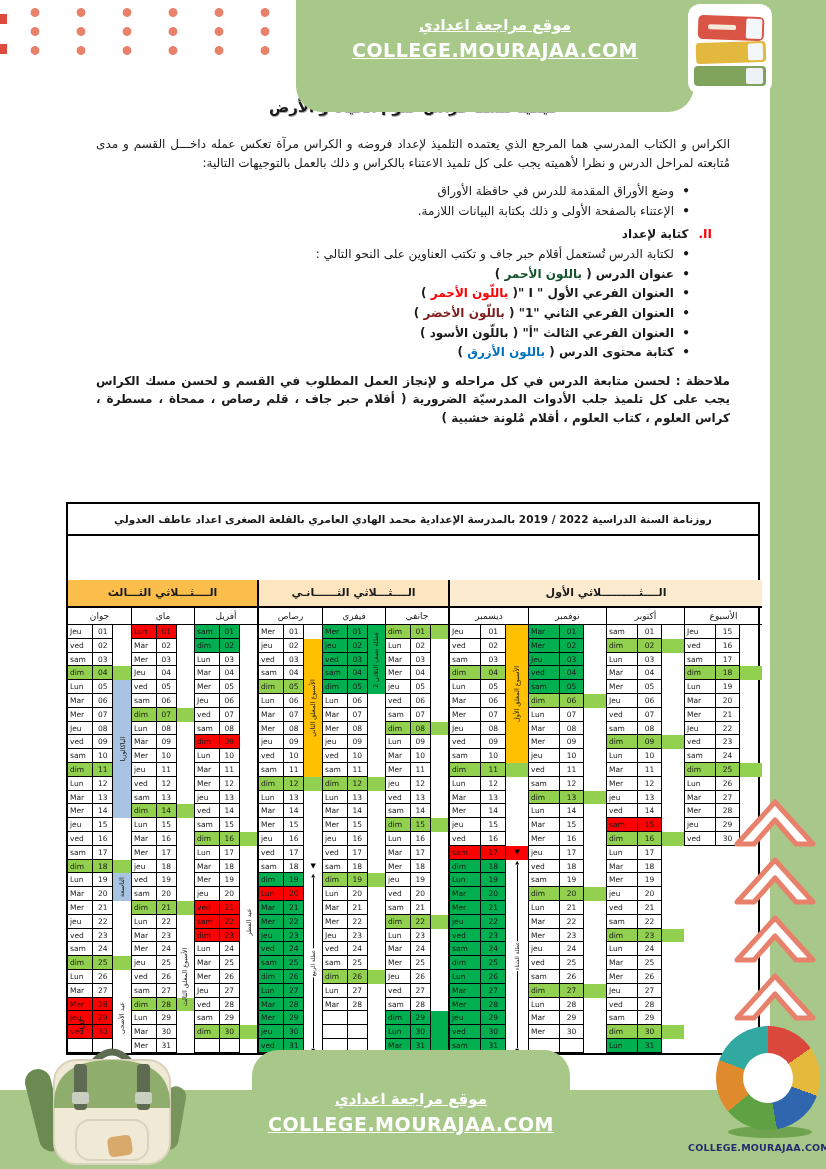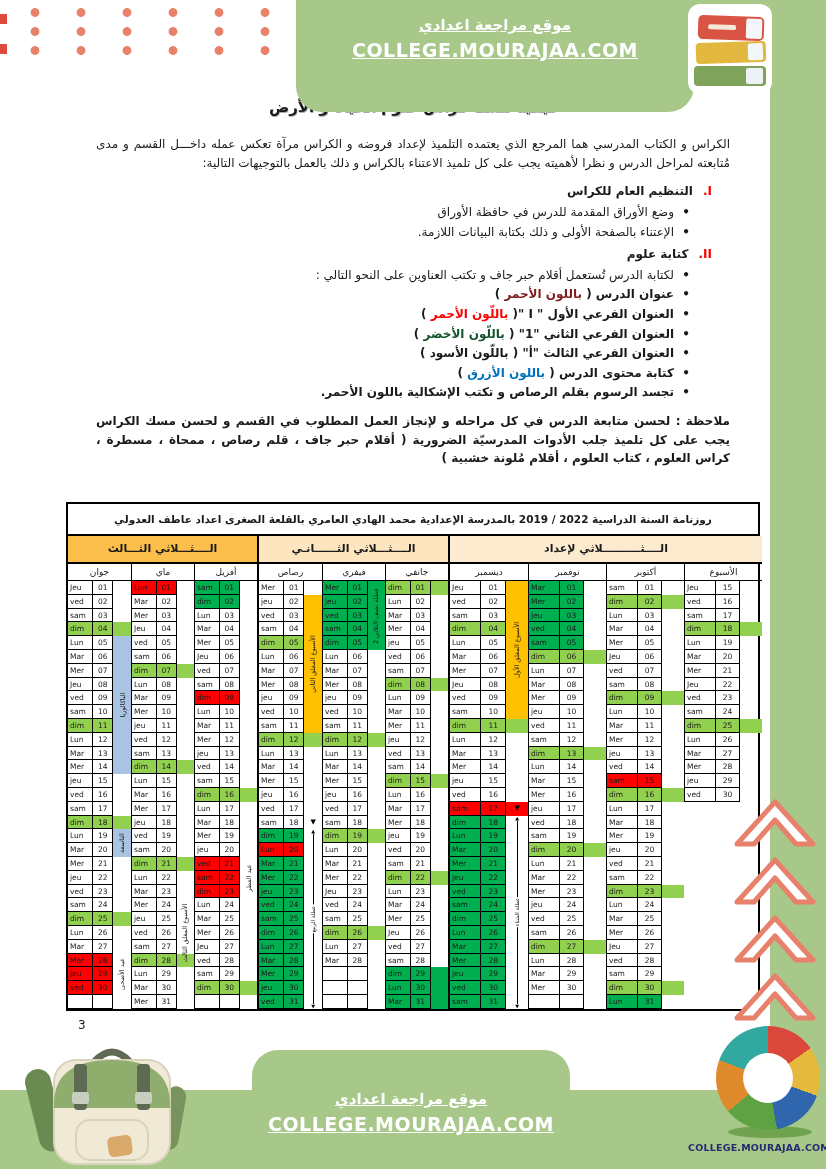--- a/index.html
+++ b/index.html
@@ -40,21 +40,21 @@
   ul.blist li{position:relative;padding-right:16px;margin:1px 0;}
   ul.blist li::before{content:"•";position:absolute;right:0;font-weight:bold;}
   ul.blist li.b{font-weight:bold;}
   .note-par{font-weight:bold;text-align:justify;margin-top:10px;}
   
   .cal{position:absolute;left:66px;top:502px;width:694px;background:#fff;border:2px solid #000;
        z-index:2;direction:ltr;box-sizing:border-box;font-size:8px;}
   .cal-title{height:30px;line-height:30px;text-align:center;font-weight:bold;font-size:10.5px;
        border-bottom:2px solid #000;direction:rtl;}
   .cal-body{display:flex;}
-  .tri{box-sizing:border-box;}
+  .tri{box-sizing:border-box;margin-top:44px;}
   .tri + .tri{border-left:2px solid #000;}
   .tri-head{height:26px;line-height:26px;text-align:center;font-size:11px;font-weight:bold;
        border-bottom:2px solid #000;direction:rtl;}
   .mrow{display:flex;align-items:flex-start;}
   .month{position:relative;box-sizing:border-box;}
   .tri1 .month{width:63px;}
   .tri2 .month{width:63px;}
   .tri3 .month{width:78px;}
   .month + .month{border-left:1.5px solid #000;}
   .mh{height:16px;line-height:16px;text-align:center;border-bottom:1px solid #000;font-size:9px;direction:rtl;}
@@ -100,34 +100,32 @@
         <rect x="58" y="14" width="16" height="20" rx="2" fill="#F4F7FA"></rect>
         <rect x="20" y="21" width="28" height="5" rx="2" fill="#F6E8D9"></rect>
       </g>
     </svg>
   </div>
 
   <div class="doc">
     <div class="doc-title">كيفية مسك كراس علوم الحياة و الأرض</div>
     <div class="intro">الكراس و الكتاب المدرسي هما المرجع الذي يعتمده التلميذ لإعداد فروضه و الكراس مرآة تعكس عمله داخـــل القسم و مدى مُتابعته لمراحل الدرس و نظرا لأهميته يجب على كل تلميذ الاعتناء بالكراس و ذلك بالعمل بالتوجيهات التالية:</div>
     <div id="sections">
-        <div class="sec-head"><span class="sec-num">I.</span><span class="sec-title">التنظيم العام للكراس</span></div>
         <ul class="blist">
           <li>وضع الأوراق المقدمة للدرس في حافظة الأوراق</li>
           <li>الإعتناء بالصفحة الأولى و ذلك بكتابة البيانات اللازمة.</li>
         </ul>
-        <div class="sec-head"><span class="sec-num">II.</span><span class="sec-title">كتابة علوم</span></div>
+        <div class="sec-head"><span class="sec-num">II.</span><span class="sec-title">كتابة لإعداد</span></div>
         <ul class="blist">
           <li>لكتابة الدرس تُستعمل أقلام حبر جاف و تكتب العناوين على النحو التالي :</li>
-          <li class="b"><span>عنوان الدرس ( </span><span style="color: #7f1d1d;">باللون الأحمر</span><span> )</span></li>
+          <li class="b"><span>عنوان الدرس ( </span><span style="color: #14532d;">باللون الأحمر</span><span> )</span></li>
           <li class="b"><span>العنوان الفرعي الأول " I "( </span><span style="color: rgb(255, 0, 0);">باللّون الأحمر</span><span> )</span></li>
-          <li class="b"><span>العنوان الفرعي الثاني "1" ( </span><span style="color: #14532d;">باللّون الأخضر</span><span> )</span></li>
+          <li class="b"><span>العنوان الفرعي الثاني "1" ( </span><span style="color: #7f1d1d;">باللّون الأخضر</span><span> )</span></li>
           <li class="b"><span>العنوان الفرعي الثالث  "أ" ( باللّون الأسود )</span></li>
           <li class="b"><span>كتابة محتوى الدرس ( </span><span style="color: rgb(0, 112, 192);">باللون الأزرق</span><span> )</span></li>
-          <li class="b"><span>تجسد الرسوم بقلم الرصاص و تكتب الإشكالية باللون الأحمر.</span></li>
         </ul>
       </div>
     <div class="note-par">ملاحظة : لحسن متابعة الدرس في كل مراحله و لإنجاز العمل المطلوب في القسم و لحسن مسك الكراس يجب على كل تلميذ جلب الأدوات المدرسيّة الضرورية ( أقلام حبر جاف ، قلم رصاص ، ممحاة ، مسطرة ، كراس العلوم ، كتاب العلوم ، أقلام مُلونة خشبية )</div>
   </div>
 
   <div class="cal">
     <div class="cal-title">روزنامة السنة الدراسية 2022 / 2019  بالمدرسة الإعدادية محمد الهادي العامري بالقلعة الصغرى اعداد عاطف العدولي</div>
     <div class="cal-body" id="cal-body">
         <div class="tri tri1">
           <div class="tri-head" style="background: rgb(251, 190, 75);">الــــثـــلاثي الثـــالث</div>
@@ -1108,21 +1106,21 @@
               </div>
               <div class="drow">
                 <span class="dn" style="background: rgb(0, 176, 80);">Mar</span>
                 <span class="num" style="background: rgb(0, 176, 80);">31</span>
                 <span class="note" style="background: rgb(0, 176, 80);"></span>
               </div>
             </div>
           </div>
         </div>
         <div class="tri tri3">
-          <div class="tri-head" style="background: rgb(253, 235, 208);">الــــثــــــــــلاثي لإعداد</div>
+          <div class="tri-head" style="background: rgb(253, 235, 208);">الــــثــــــــــلاثي الأول</div>
           <div class="mrow">
             <div class="month">
               <div class="mh">ديسمبر</div>
               <div class="drow">
                 <span class="dn">Jeu</span>
                 <span class="num">01</span>
                 <span class="note" style="background: rgb(255, 192, 0);"></span>
               </div>
               <div class="drow">
                 <span class="dn">ved</span>

